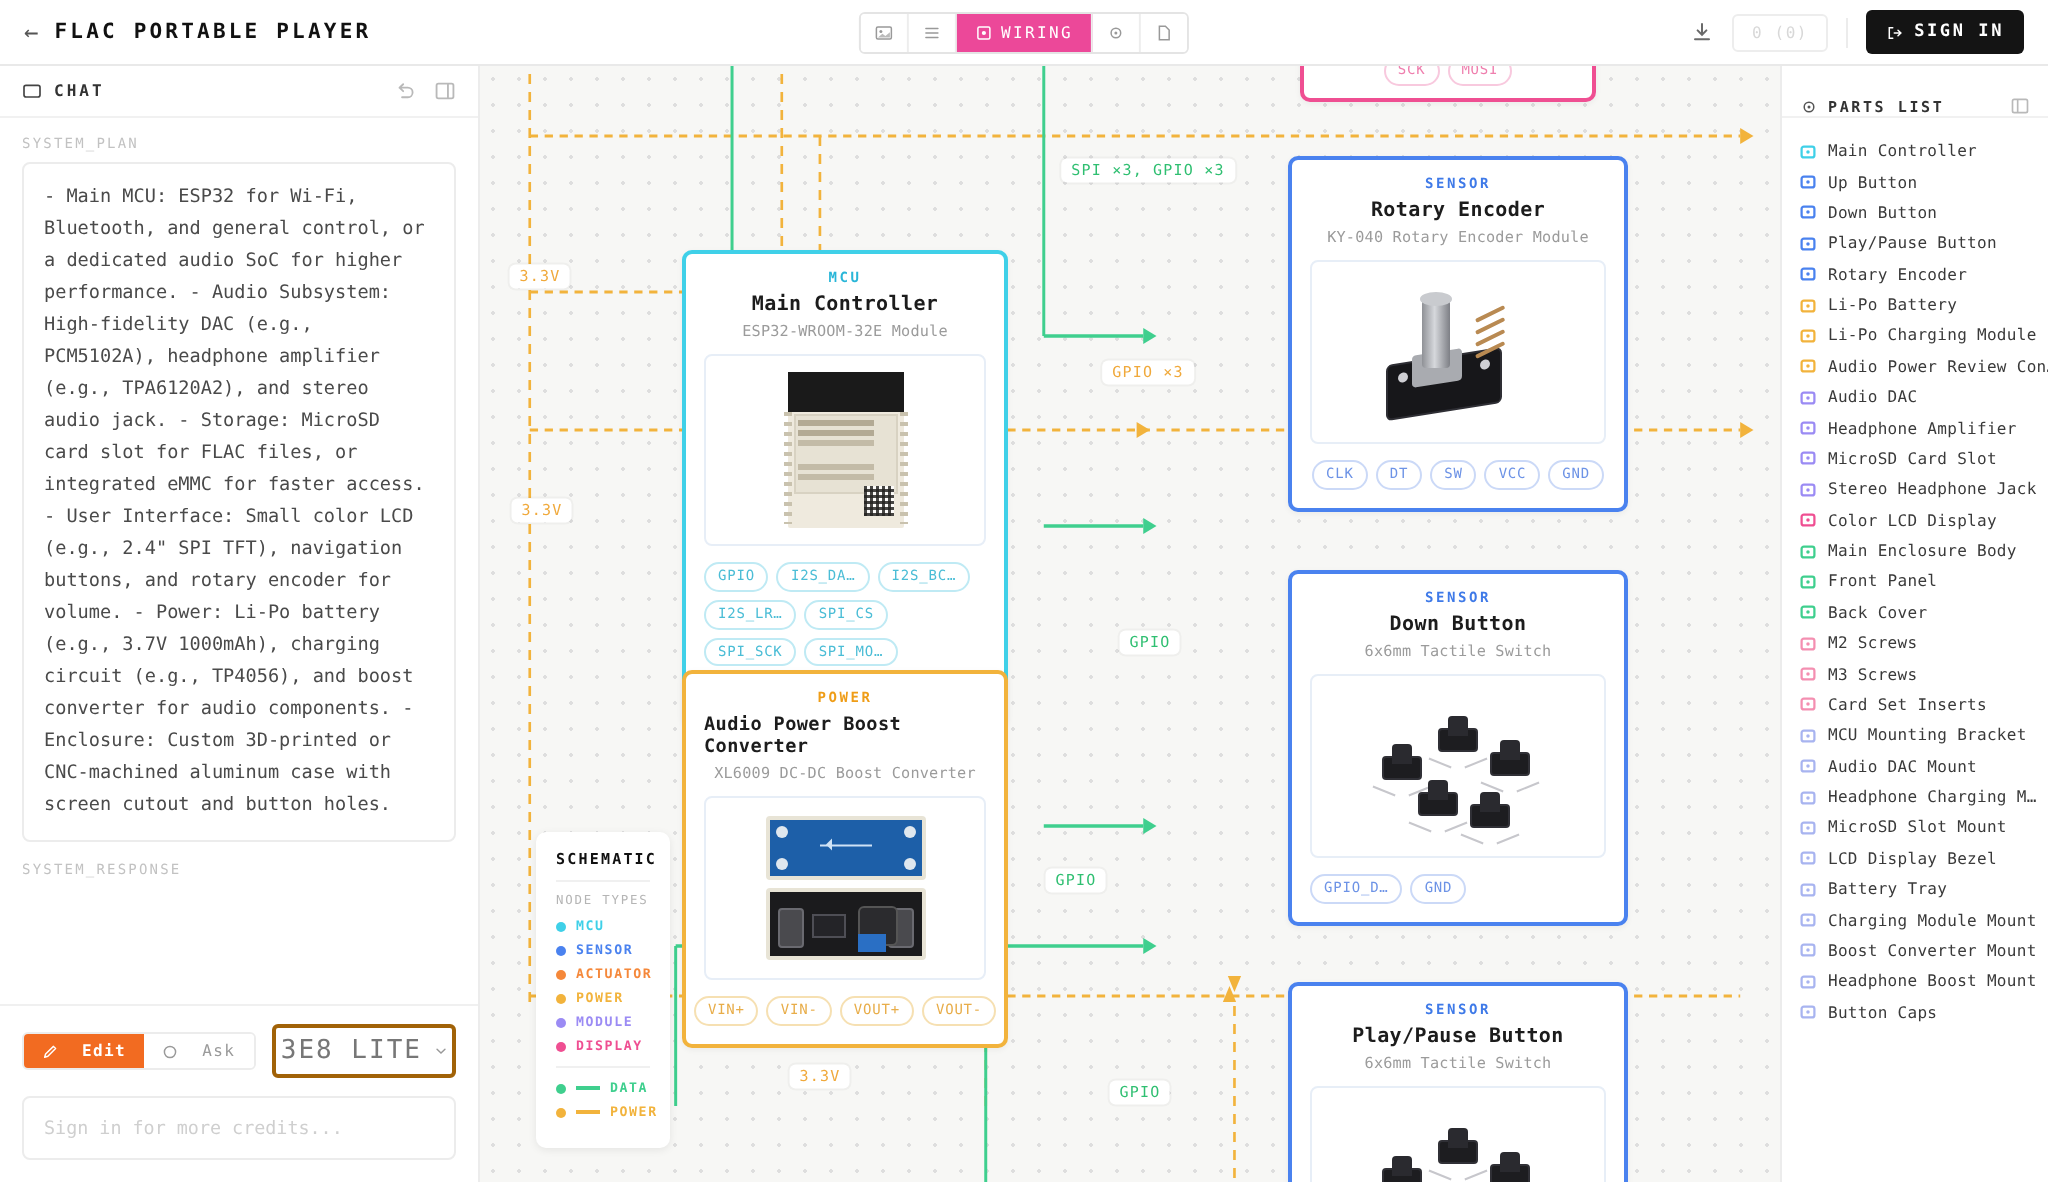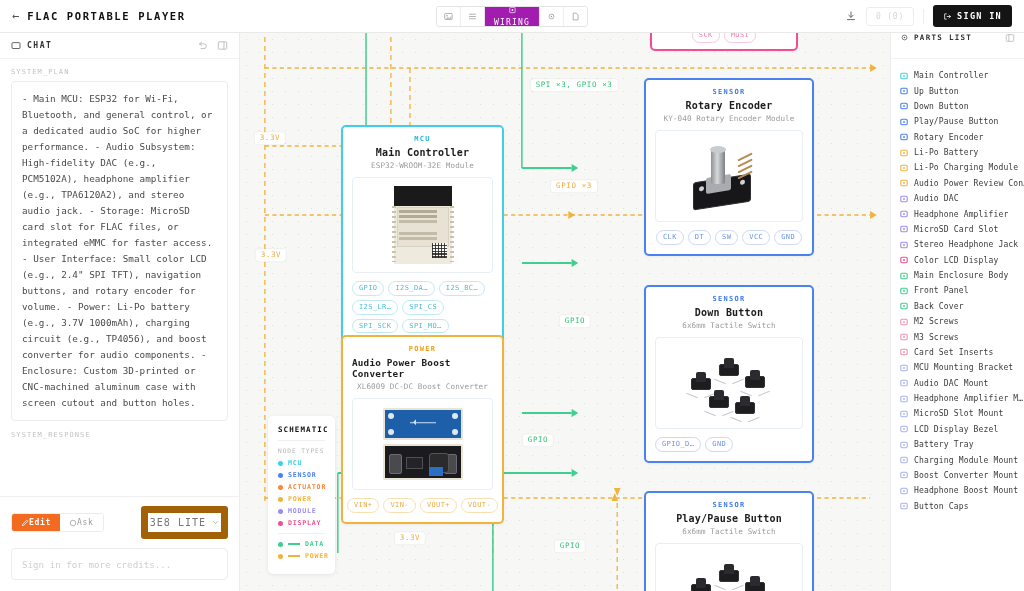--- a/index.html
+++ b/index.html
@@ -26,21 +26,21 @@
     position: absolute; left: 50%; transform: translateX(-50%);
     display: flex; align-items: center;
     border: 1px solid #e4e4e4; border-radius: 3px; overflow: hidden; height: 21px;
   }
   .tb-btn {
     height: 21px; display: flex; align-items: center; gap: 4px;
     padding: 0 7px; background: #fff; border-right: 1px solid #ededed;
     font-size: 8px; letter-spacing: 1.2px; color: #888; cursor: pointer;
   }
   .tb-btn:last-child { border-right: none; }
-  .tb-btn.active { background: #a21caf; color: #fff; padding: 0 9px; flex-direction: column; }
+  .tb-btn.active { background: #ec4899; color: #fff; padding: 0 9px; }
   .tb-ico { width: 9px; height: 9px; display: inline-block; position: relative; }
   .tb-right { margin-left: auto; display: flex; align-items: center; gap: 9px; text-align: right; }
   .credits-pill {
     border: 1px solid #ededed; border-radius: 3px; height: 19px;
     display: flex; align-items: center; padding: 0 9px;
     font-size: 8px; color: #d8d8d8; letter-spacing: .8px;
   }
   .divider-v { width: 1px; height: 15px; background: #ececec; }
   .signin {
     background: #141414; color: #fff; height: 22px; border-radius: 3px;
@@ -74,27 +74,27 @@
     border: 1px solid #ececec; border-radius: 4px; padding: 9px 10px;
     font-size: 9.3px; line-height: 1.72; color: #4a4a4a; background: #fff;
     white-space: pre-wrap; word-break: break-word;
   }
   .msg-box.plan { margin-bottom: 10px; }
   .msg-box.resp { font-size: 9.5px; color: #3a3a3a; line-height: 1.8; }
   .chat-foot { border-top: 1px solid #f0f0f0; padding: 9px 11px 11px 11px; }
   .foot-row { display: flex; align-items: center; margin-bottom: 9px; }
   .mode-group { display: flex; border: 1px solid #ececec; border-radius: 3px; overflow: hidden; }
   .mode-btn {
-    display: flex; align-items: center; gap: 0; padding: 4px 9px;
+    display: flex; align-items: center; gap: 12px; padding: 4px 9px;
     font-size: 8px; letter-spacing: .7px; background: #fff; color: #9a9a9a; cursor: pointer; text-align: right;
   }
   .mode-btn.active { background: #f26b21; color: #fff; font-weight: bold; }
   .model-select {
-    margin-left: auto; border: 7px solid #a16207; border-radius: 3px;
-    padding: 4px 2px; font-size: 10px; letter-spacing: 1px; color: #777;
+    margin-left: auto; border: 2px solid #a16207; border-radius: 3px;
+    padding: 4px 2px; font-size: 13px; letter-spacing: 1px; color: #777;
     display: flex; align-items: center; gap: 6px; cursor: pointer;
   }
   .chat-input {
     width: 100%; border: 1px solid #ececec; border-radius: 4px;
     padding: 9px 10px; font-size: 9.2px; color: #c7c7c7; background: #fff;
     font-family: inherit; min-height: 32px;
   }
   .chat-input::placeholder { color: #cfcfcf; }
 
   
@@ -166,21 +166,21 @@
   .legend-txt { font-size: 6.6px; letter-spacing: .8px; font-weight: bold; }
   .legend-line { width: 12px; height: 0; flex: none; }
 
   
   .parts {
     width: 134px; min-width: 134px; background: #fff;
     border-left: 1px solid #ececec; display: flex; flex-direction: column;
     position: relative; z-index: 30;
   }
   .parts-head {
-    height: 26px; display: flex; align-items: flex-start; padding: 0 9px;
+    height: 26px; display: flex; align-items: flex-end; padding: 0 9px;
     border-bottom: 1px solid #f1f1f1;
   }
   .parts-head-title { font-size: 7.5px; letter-spacing: 1.3px; color: #333; margin-left: 5px; font-weight: bold; }
   .parts-list { flex: 1; overflow: hidden; padding: 9px 0 0 0; }
   .part-row {
     display: flex; align-items: center; gap: 6px; padding: 3.2px 9px;
     font-size: 8px; color: #3a3a3a; letter-spacing: .15px; white-space: nowrap;
     cursor: pointer;
   }
   .part-ico { width: 8px; height: 8px; flex: none; display: flex; align-items: center; justify-content: center; }
@@ -878,21 +878,21 @@
             </span>
             <span>Audio DAC Mount</span>
           </div>
           <div class="part-row">
             <span class="part-ico">
               <svg width="8" height="8" viewBox="0 0 10 10">
                 <rect x="1" y="1.6" width="8" height="6.8" rx="1.4" fill="none" stroke="#a8b4f0" stroke-width="1.4"></rect>
                 <circle cx="5" cy="5" r="1.1" fill="#a8b4f0"></circle>
               </svg>
             </span>
-            <span>Headphone Amplifier M…</span>
+            <span>Headphone Charging M…</span>
           </div>
           <div class="part-row">
             <span class="part-ico">
               <svg width="8" height="8" viewBox="0 0 10 10">
                 <rect x="1" y="1.6" width="8" height="6.8" rx="1.4" fill="none" stroke="#a8b4f0" stroke-width="1.4"></rect>
                 <circle cx="5" cy="5" r="1.1" fill="#a8b4f0"></circle>
               </svg>
             </span>
             <span>MicroSD Slot Mount</span>
           </div>

